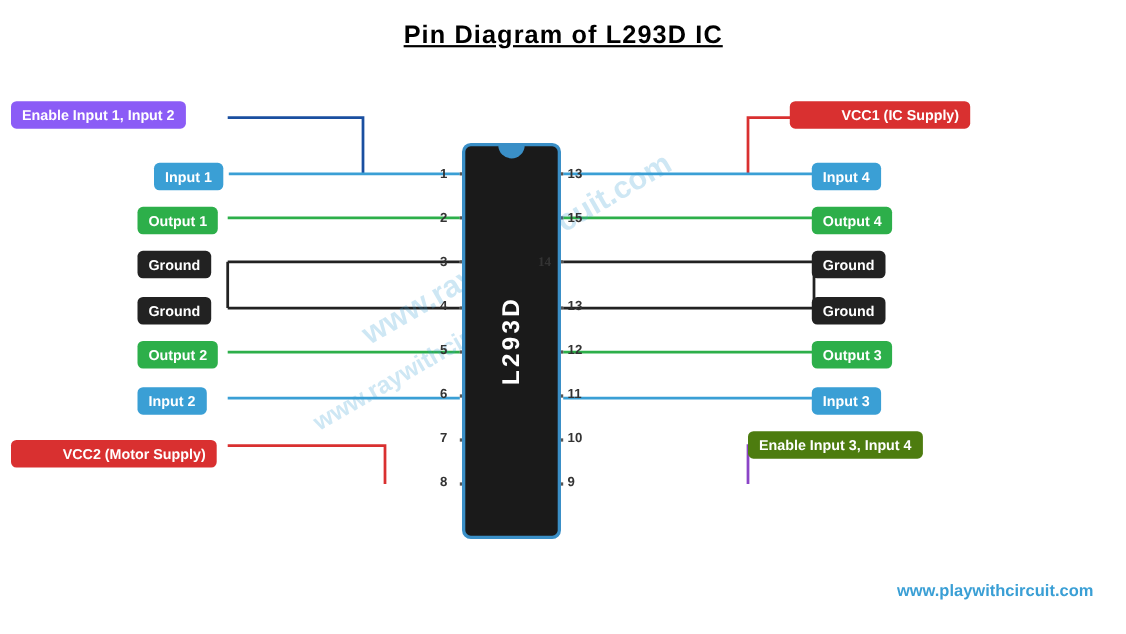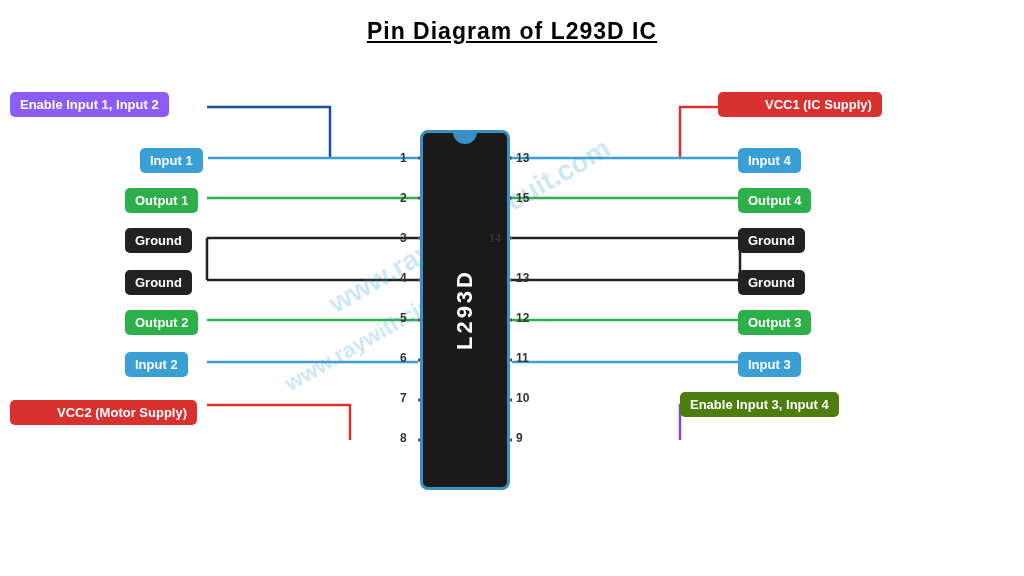--- a/index.html
+++ b/index.html
@@ -230,14 +230,15 @@
   <div class="label-box green" style="top:118px;left:738px;">Output 4</div>
   <div class="label-box black" style="top:158px;left:738px;">Ground</div>
   <div class="label-box black" style="top:200px;left:738px;">Ground</div>
   <div class="label-box green" style="top:240px;left:738px;">Output 3</div>
   <div class="label-box blue" style="top:282px;left:738px;text-align:center;">Input 3</div>
   <div class="label-box purple" style="top:322px;left:680px;">Enable Input 3, Input 4</div>
 
   <div class="watermark" style="top:140px;left:310px;">www.raywithcircuit.com</div>
   <div class="watermark" style="top:240px;left:270px;font-size:22px;">www.raywithcircuit.com</div>
 
+  <div class="website">www.playwithcircuit.com</div>
 
 </div>
 
 </body></html>

